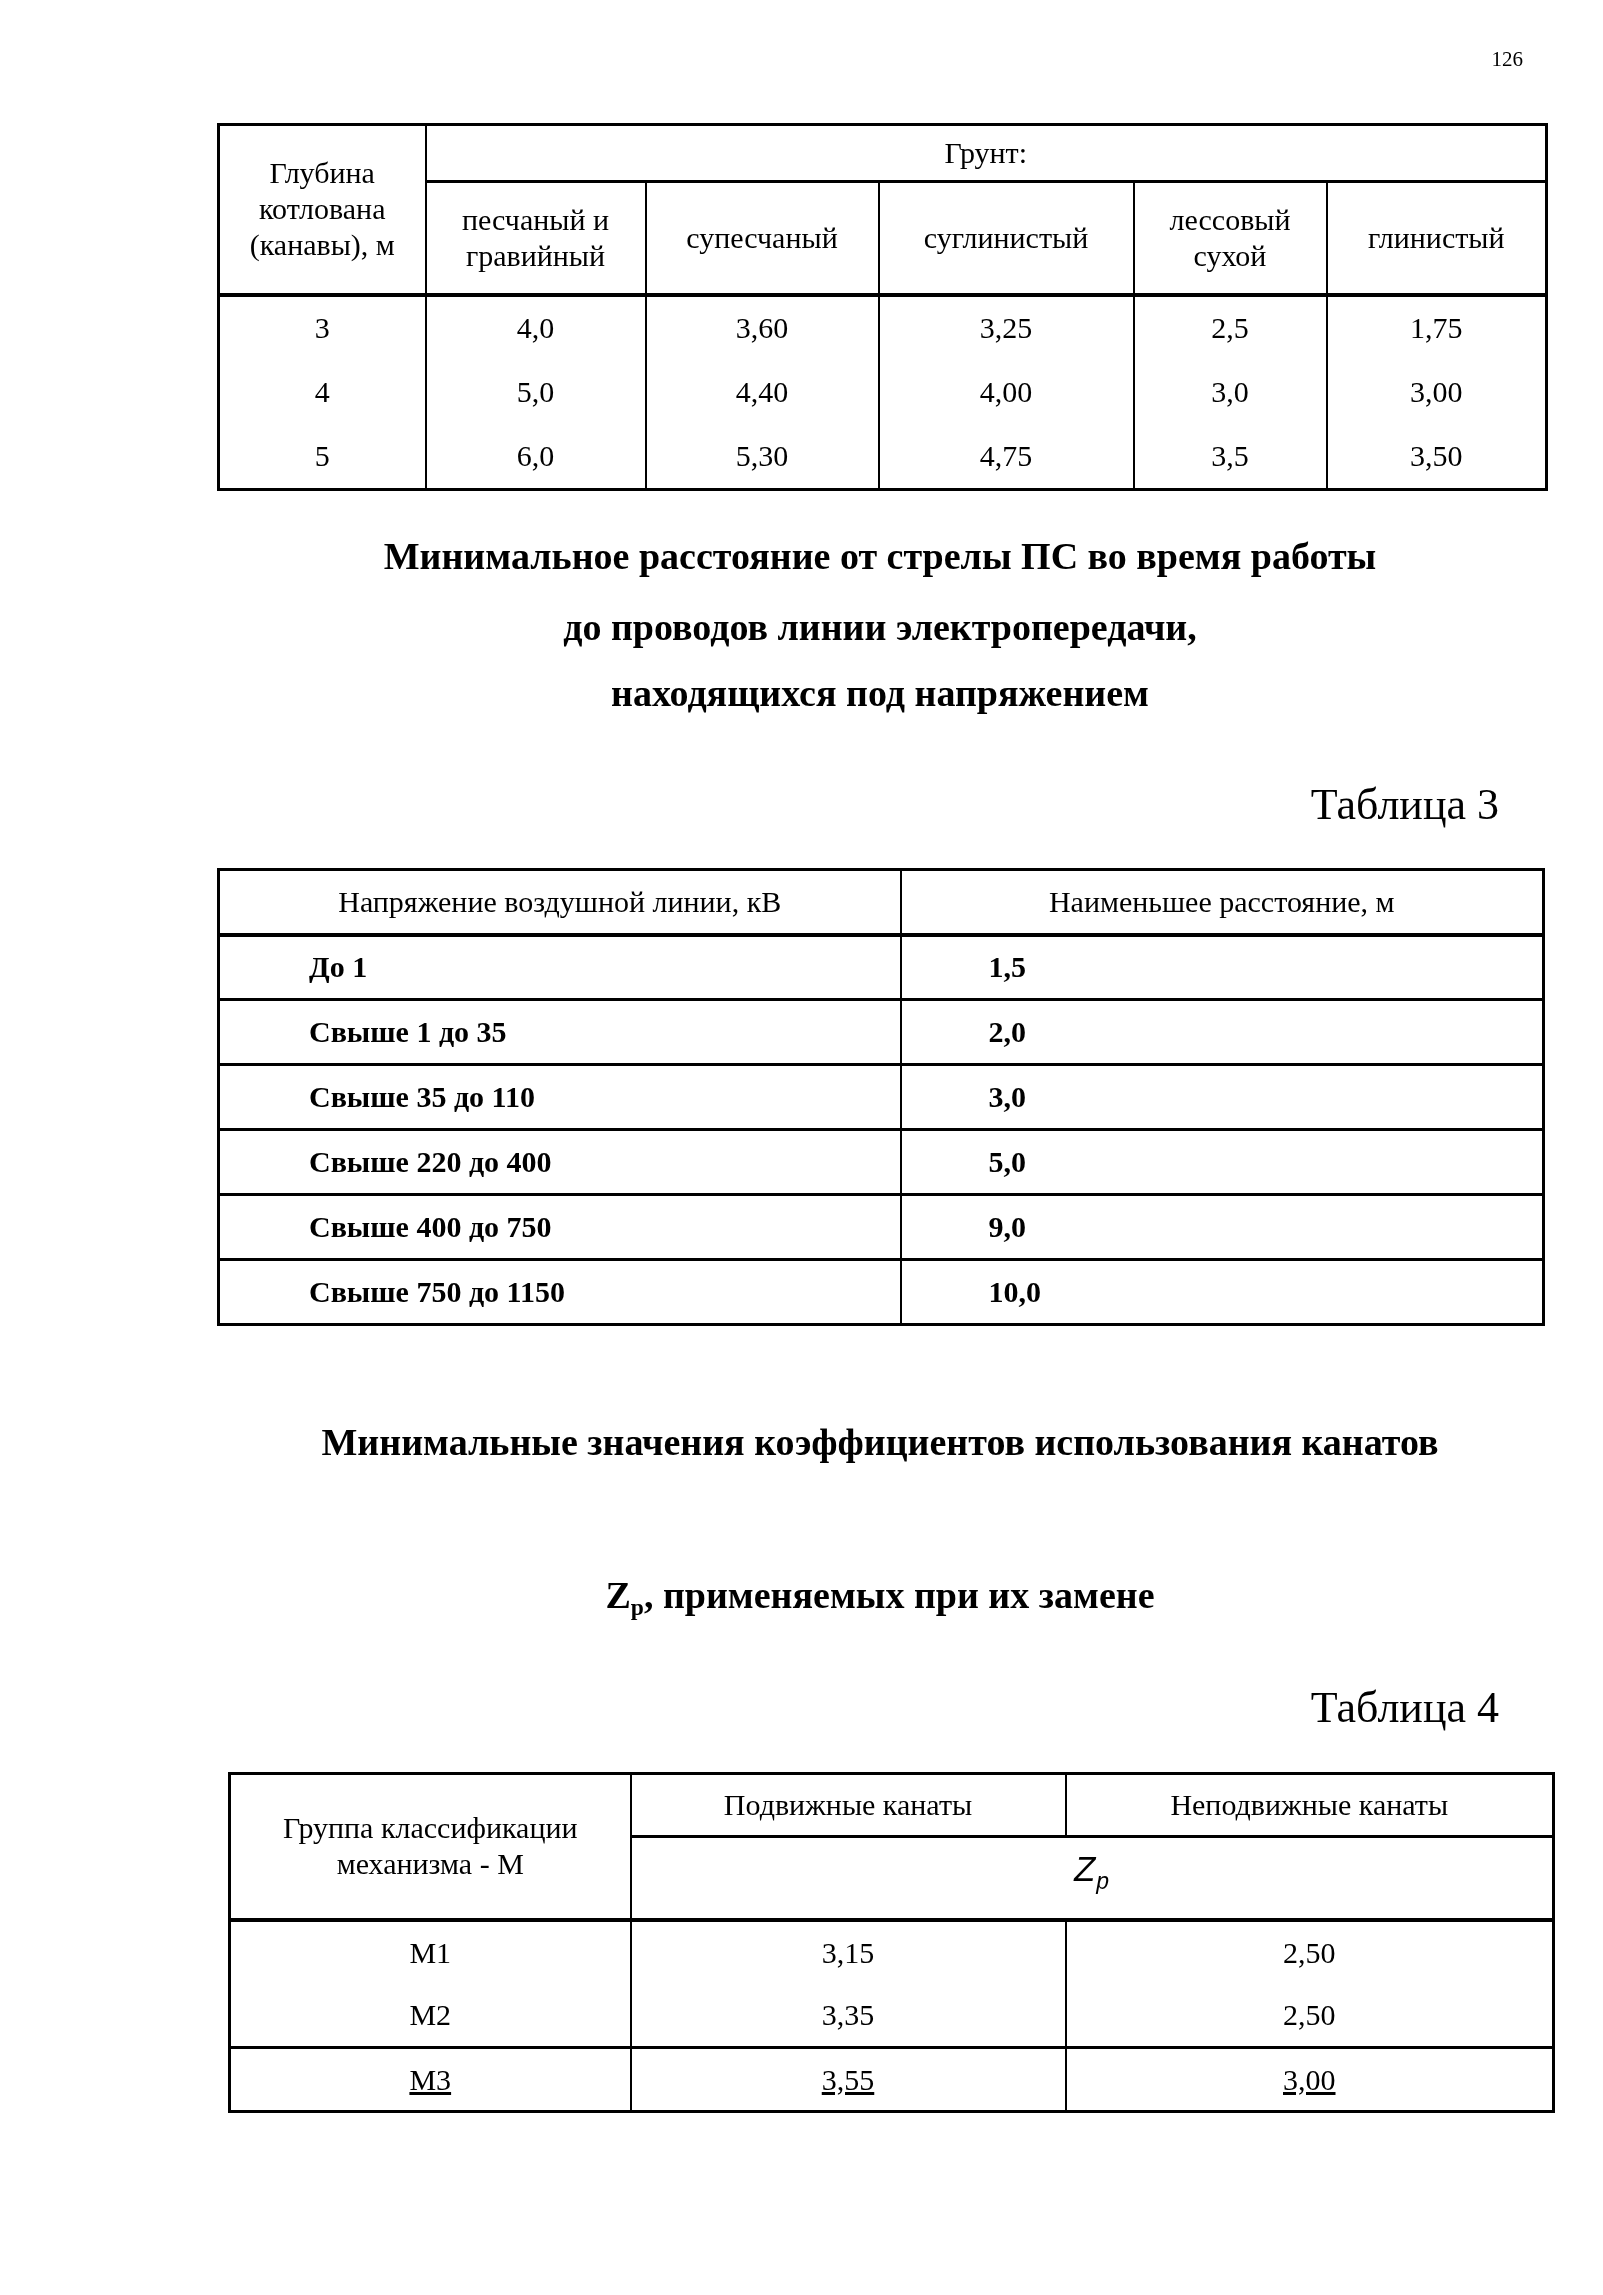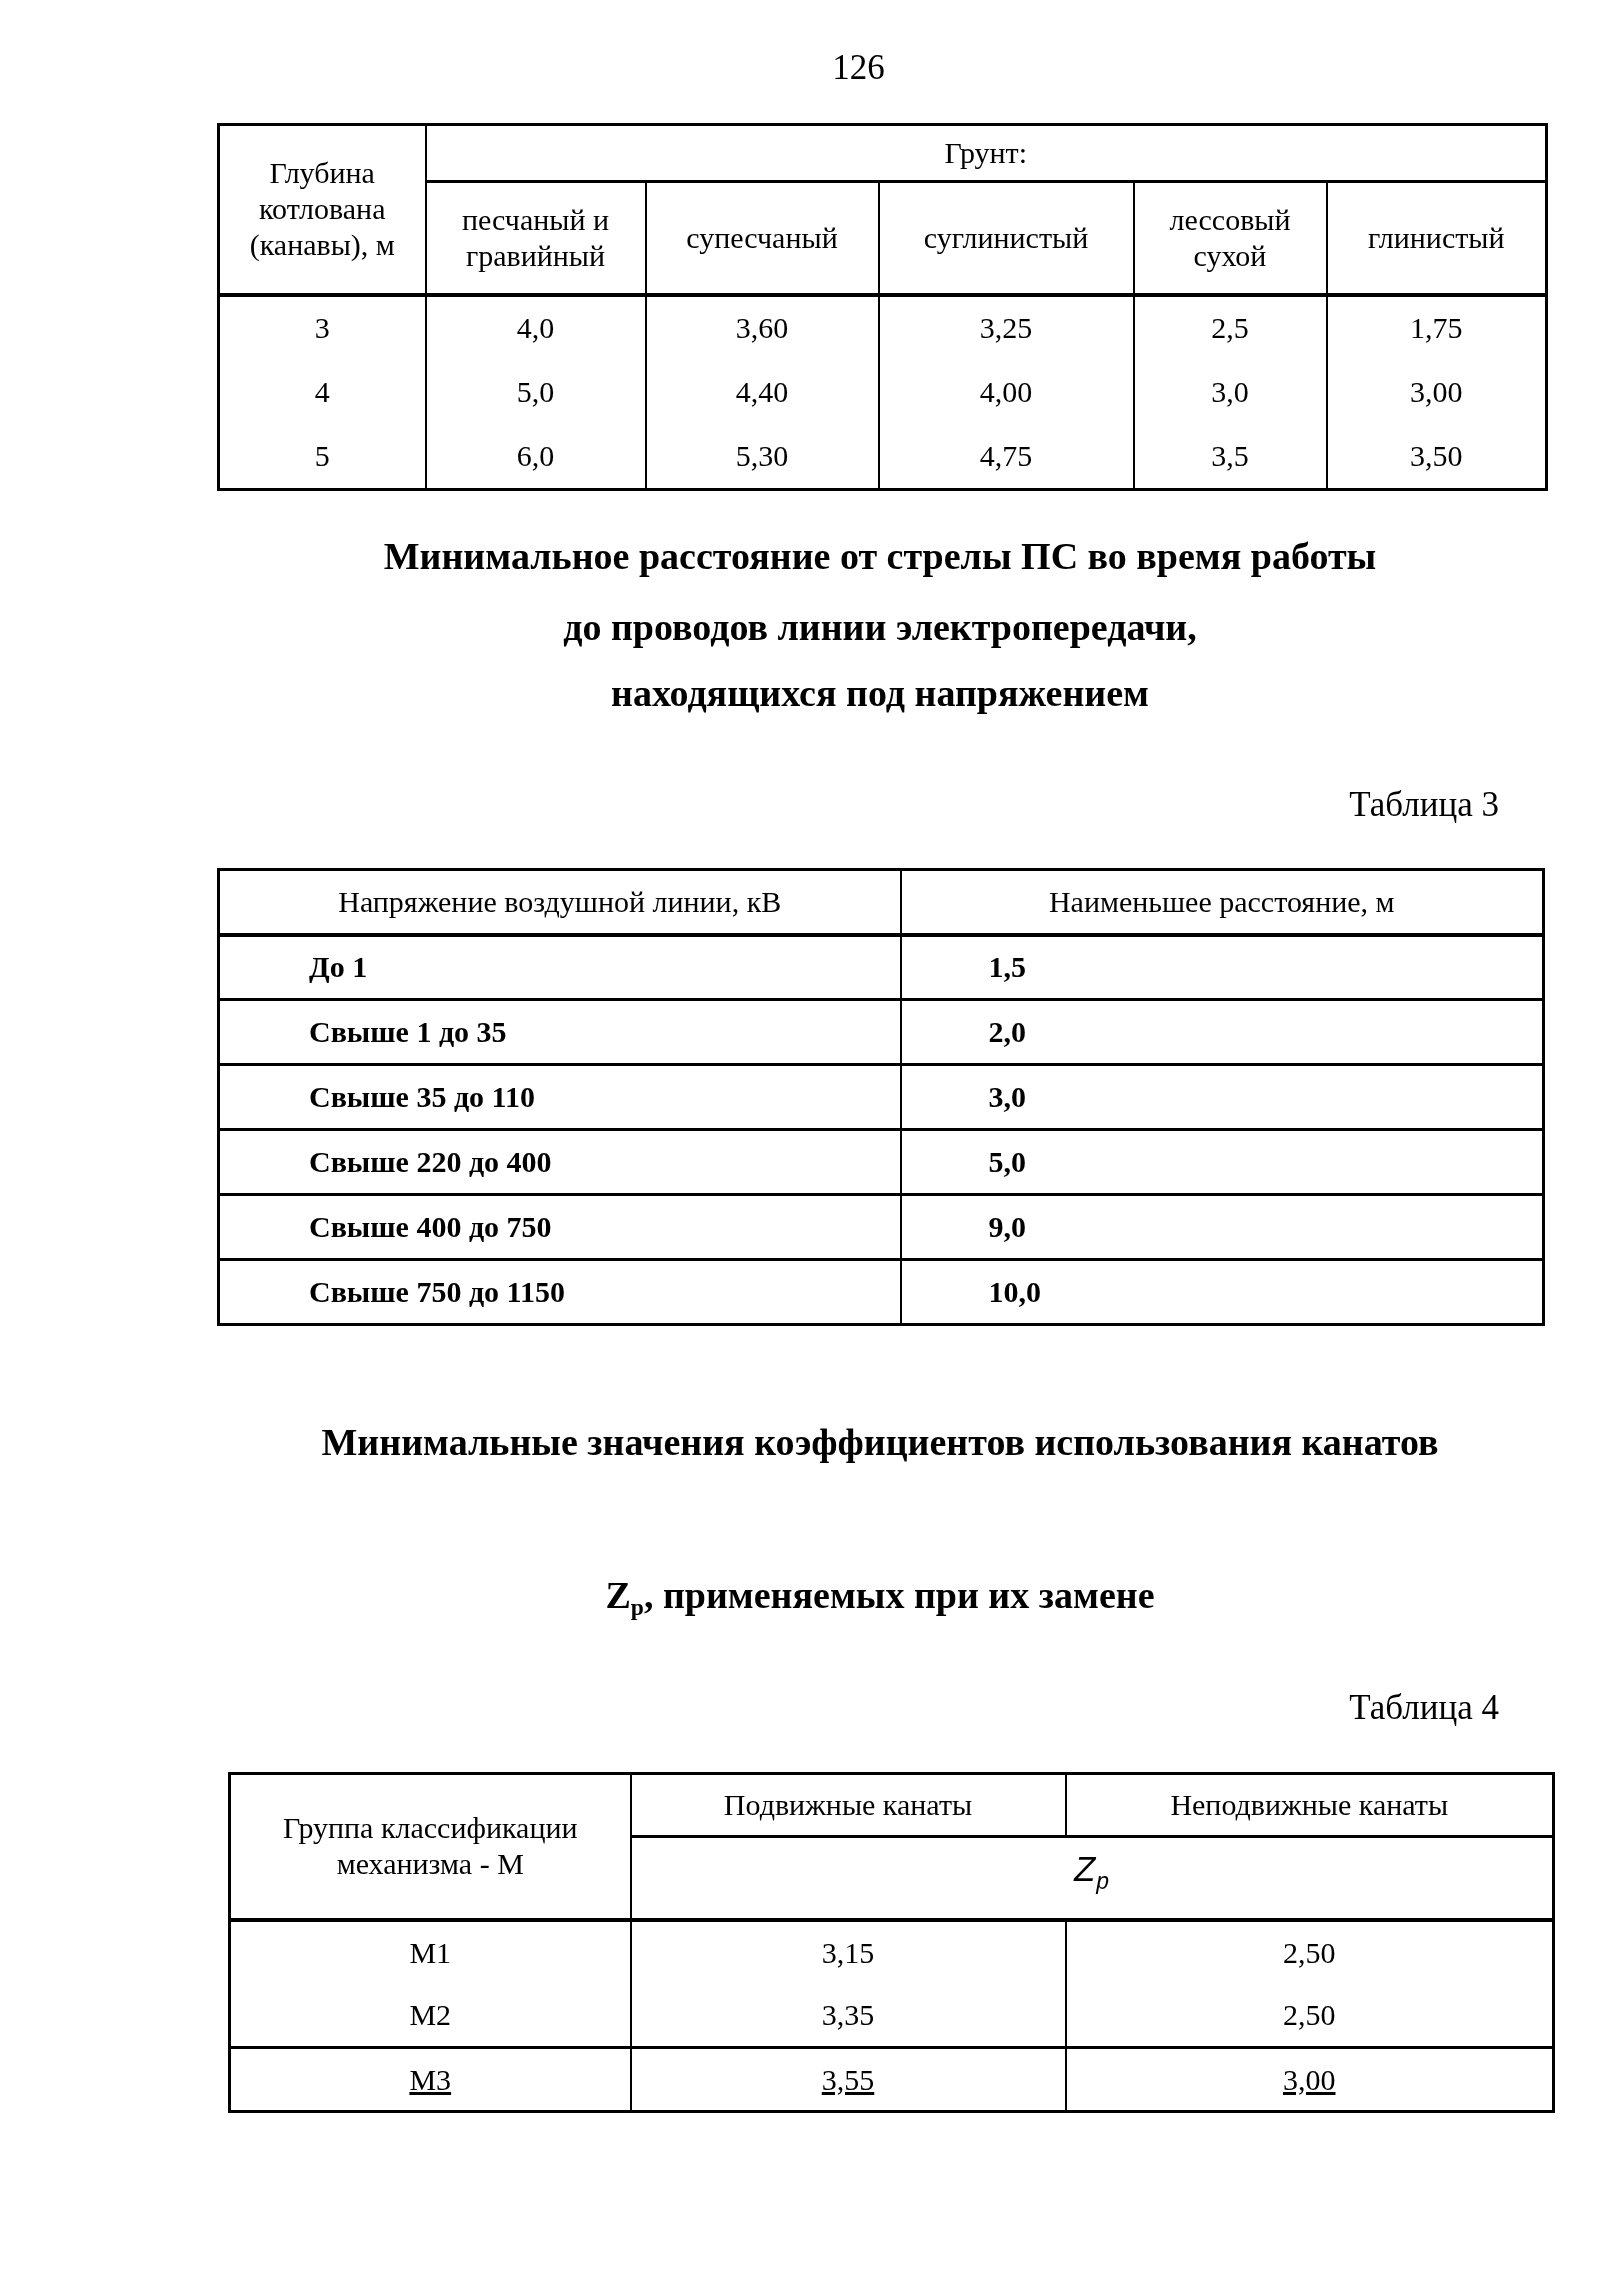--- a/index.html
+++ b/index.html
@@ -5,22 +5,22 @@
   html,body{margin:0;padding:0;background:#e8e8e8;}
   .page{
     position:relative;
     width:1604px;height:2295px;
     background:#ffffff;
     color:#000;
     font-family:"Liberation Serif","DejaVu Serif",serif;
     overflow:hidden;
   }
   .page-number{
-    position:absolute;top:48px;left:194px;width:1329px;
-    text-align:center;font-size:35px;line-height:39px;
+    position:absolute;top:40px;left:194px;width:1329px;
+    text-align:right;font-size:21px;line-height:39px;
   }
   
   table{
     position:absolute;border-collapse:collapse;table-layout:fixed;
     font-size:30px;line-height:36px;
   }
   td{padding:0;vertical-align:middle;overflow:hidden;font-weight:normal;}
   
   .t1{left:217px;top:123px;width:1328px;border:3.9px solid #000;}
   .t1 td{border-left:2.6px solid #000;border-right:2.6px solid #000;}
@@ -44,21 +44,21 @@
   .t4 .m12 td{border-top:0;border-bottom:0;text-align:center;}
   .t4 .m2 td{border-bottom:3.9px solid #000;}
   .t4 .m3 td{border-top:3.9px solid #000;border-bottom:0;text-align:center;text-decoration:underline;}
   
   .hline{
     position:absolute;left:217px;width:1326px;
     text-align:center;font-weight:bold;font-size:38px;line-height:49px;
   }
   .tlabel{
     position:absolute;left:217px;width:1282px;
-    text-align:right;font-size:35px;line-height:49px;font-weight:normal;
+    text-align:right;font-size:44px;line-height:49px;font-weight:normal;
   }
   .subsc{font-size:0.62em;vertical-align:-0.28em;}
   .zsub{font-size:23px;font-style:italic;vertical-align:-0.35em;}
 </style>
 </head>
 <body>
 
 <div class="page">
 
   <div class="page-number">126</div>

